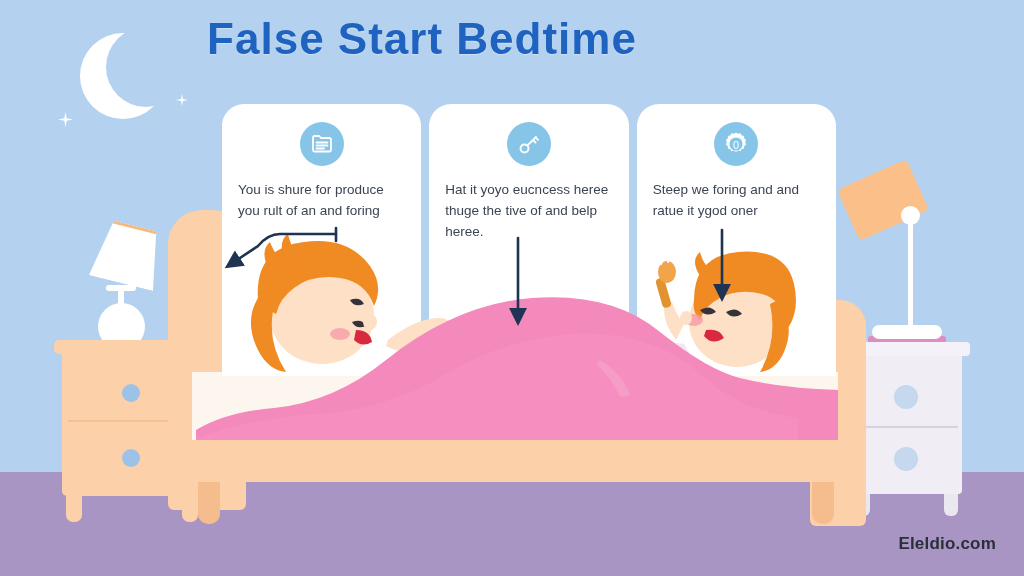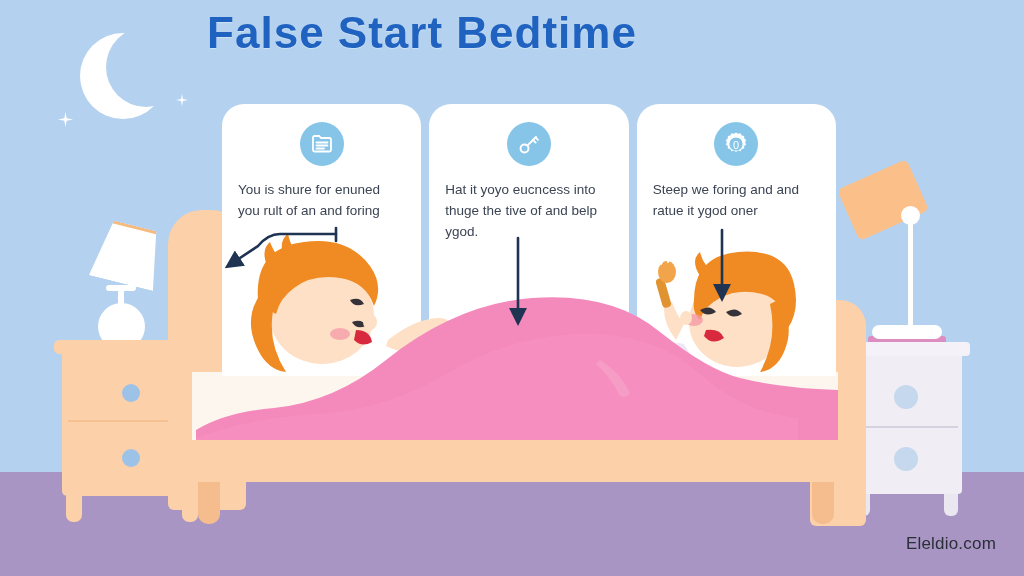--- a/index.html
+++ b/index.html
@@ -48,21 +48,21 @@
     position: absolute;
     width: 14px; height: 14px;
     background: #ffffff;
     clip-path: polygon(50% 0%, 58% 42%, 100% 50%, 58% 58%, 50% 100%, 42% 58%, 0% 50%, 42% 42%);
   }
   .star.s1 { left: 58px; top: 112px; width: 15px; height: 15px; }
   .star.s2 { left: 176px; top: 94px; width: 12px; height: 12px; }
   
   .title {
     position: absolute;
-    left: 0; top: 8px;
+    left: 0; top: 14px;
     width: 844px;
     text-align: center;
     font-size: 44px;
     font-weight: bold;
     color: #1f62c0;
     letter-spacing: 1px;
     text-shadow: 0 1px 1px rgba(255,255,255,0.35);
   }
   
   .cards {
@@ -284,21 +284,21 @@
     left: 192px; top: 372px;
     width: 646px; height: 80px;
     background: #fdf6ef;
   }
   
   .watermark {
     position: absolute;
     right: 28px; bottom: 22px;
     font-size: 17px;
     color: #2a2f38;
-    font-weight: 400;
+    font-weight: 700;
     letter-spacing: 0.2px;
   }
 </style>
 </head>
 <body>
 
 <div id="stage">
 
   <div class="wall"></div>
   <div class="floor"></div>
@@ -344,33 +344,33 @@
 
     <div class="card">
       <div class="card-icon">
         <svg width="24" height="24" viewBox="0 0 24 24" fill="none" stroke="#ffffff" stroke-width="1.8" stroke-linecap="round">
           <path d="M3 7.5 V18 a1.5 1.5 0 0 0 1.5 1.5 H19.5 a1.5 1.5 0 0 0 1.5-1.5 V7.5 a1.5 1.5 0 0 0 -1.5-1.5 H11 L9.2 4 H4.5 A1.5 1.5 0 0 0 3 5.5 Z"></path>
           <path d="M6.5 10.5 H17.5"></path>
           <path d="M6.5 13.5 H17.5"></path>
           <path d="M6.5 16.5 H14"></path>
         </svg>
       </div>
-      <div class="card-text">You is shure for enuned you rult of an and foring</div>
+      <div class="card-text">You is shure for produce you rult of an and foring</div>
     </div>
 
     <div class="card">
       <div class="card-icon">
         <svg width="24" height="24" viewBox="0 0 24 24" fill="none" stroke="#ffffff" stroke-width="1.9" stroke-linecap="round">
           <circle cx="7.5" cy="16.5" r="4"></circle>
           <path d="M10.4 13.6 L19 5"></path>
           <path d="M16 8 L18.6 10.6"></path>
           <path d="M18.6 5.4 L21 7.8"></path>
         </svg>
       </div>
-      <div class="card-text">Hat it yoyo eucncess into thuge the tive of and belp ygod.</div>
+      <div class="card-text">Hat it yoyo eucncess heree thuge the tive of and belp heree.</div>
     </div>
 
     <div class="card">
       <div class="card-icon">
         <svg width="26" height="26" viewBox="0 0 26 26">
           <path d="M13 1.5 l2.1 1.3 2.4-.6 1.2 2.2 2.4.6 .1 2.5 2 1.5 -1.1 2.2 1.1 2.2 -2 1.5 -.1 2.5 -2.4.6 -1.2 2.2 -2.4-.6 -2.1 1.3 -2.1-1.3 -2.4.6 -1.2-2.2 -2.4-.6 -.1-2.5 -2-1.5 1.1-2.2 -1.1-2.2 2-1.5 .1-2.5 2.4-.6 1.2-2.2 2.4.6 Z" fill="#ffffff"></path>
           <circle cx="13" cy="13" r="6.6" fill="#86c5e8"></circle>
           <text x="13" y="17.6" text-anchor="middle" font-family="Liberation Sans, sans-serif" font-size="11" fill="#ffffff">0</text>
         </svg>
       </div>

